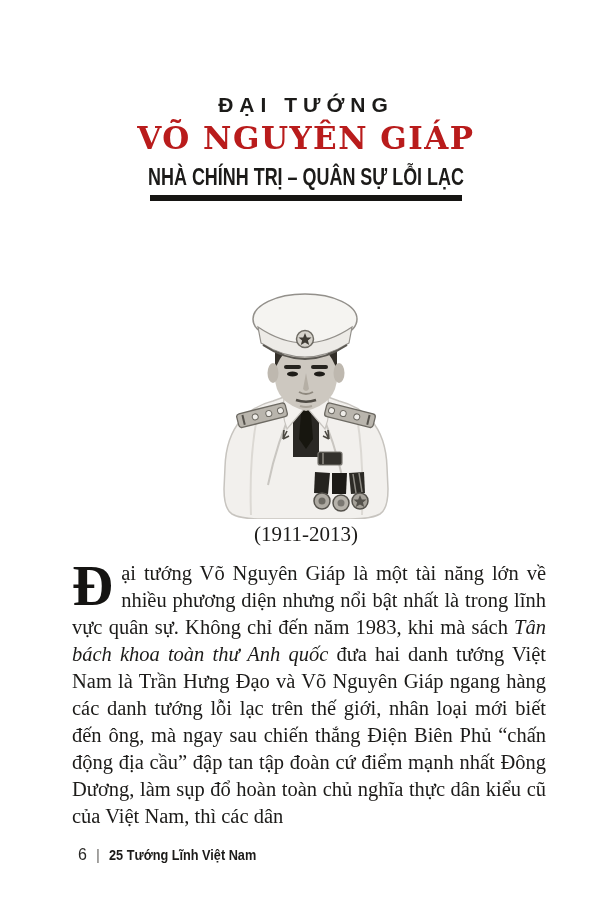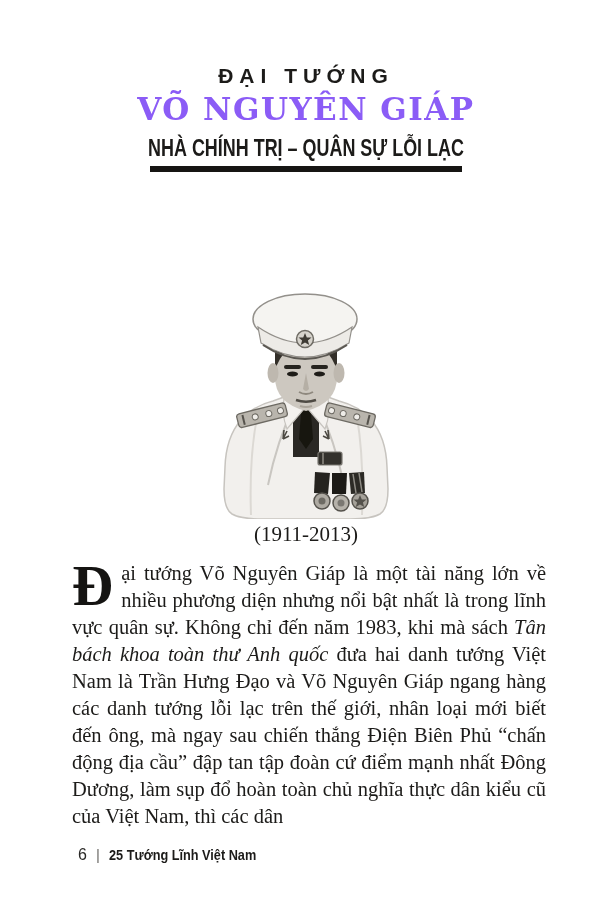--- a/index.html
+++ b/index.html
@@ -3,28 +3,28 @@
 <meta charset="utf-8">
 <style>
   html,body { margin:0; padding:0; background:#ffffff; }
   .page {
     position:relative; width:612px; height:922px; margin:0 auto;
     background:#ffffff; color:#1c1b19; overflow:hidden;
     font-family:"Liberation Serif", serif;
   }
 
   
-  .chapter-header { position:absolute; top:0; left:0; width:100%; padding-top:65px; text-align:center; }
+  .chapter-header { position:absolute; top:0; left:0; width:100%; padding-top:94px; text-align:center; }
   .pretitle {
     font-family:"Liberation Sans", sans-serif; font-weight:700;
     font-size:21px; line-height:1; letter-spacing:6px; color:#1c1b19;
   }
   .title {
     margin:8px 0 0 0; font-family:"DejaVu Serif", serif; font-weight:700;
-    font-size:31px; line-height:1; letter-spacing:1.5px; color:#8b5cf6;
+    font-size:31px; line-height:1; letter-spacing:1.5px; color:#b91c1c;
   }
   .subtitle {
     margin-top:12px; font-family:"Liberation Sans", sans-serif; font-weight:700;
     font-size:23px; line-height:1; letter-spacing:0;
     transform:scaleX(0.78); transform-origin:center; color:#1c1b19;
   }
   .rule { width:312px; height:6px; background:#161513; margin:6px auto 0 auto; }
 
   
   .portrait-figure { position:absolute; top:289px; left:0; width:100%; margin:0; text-align:center; }

